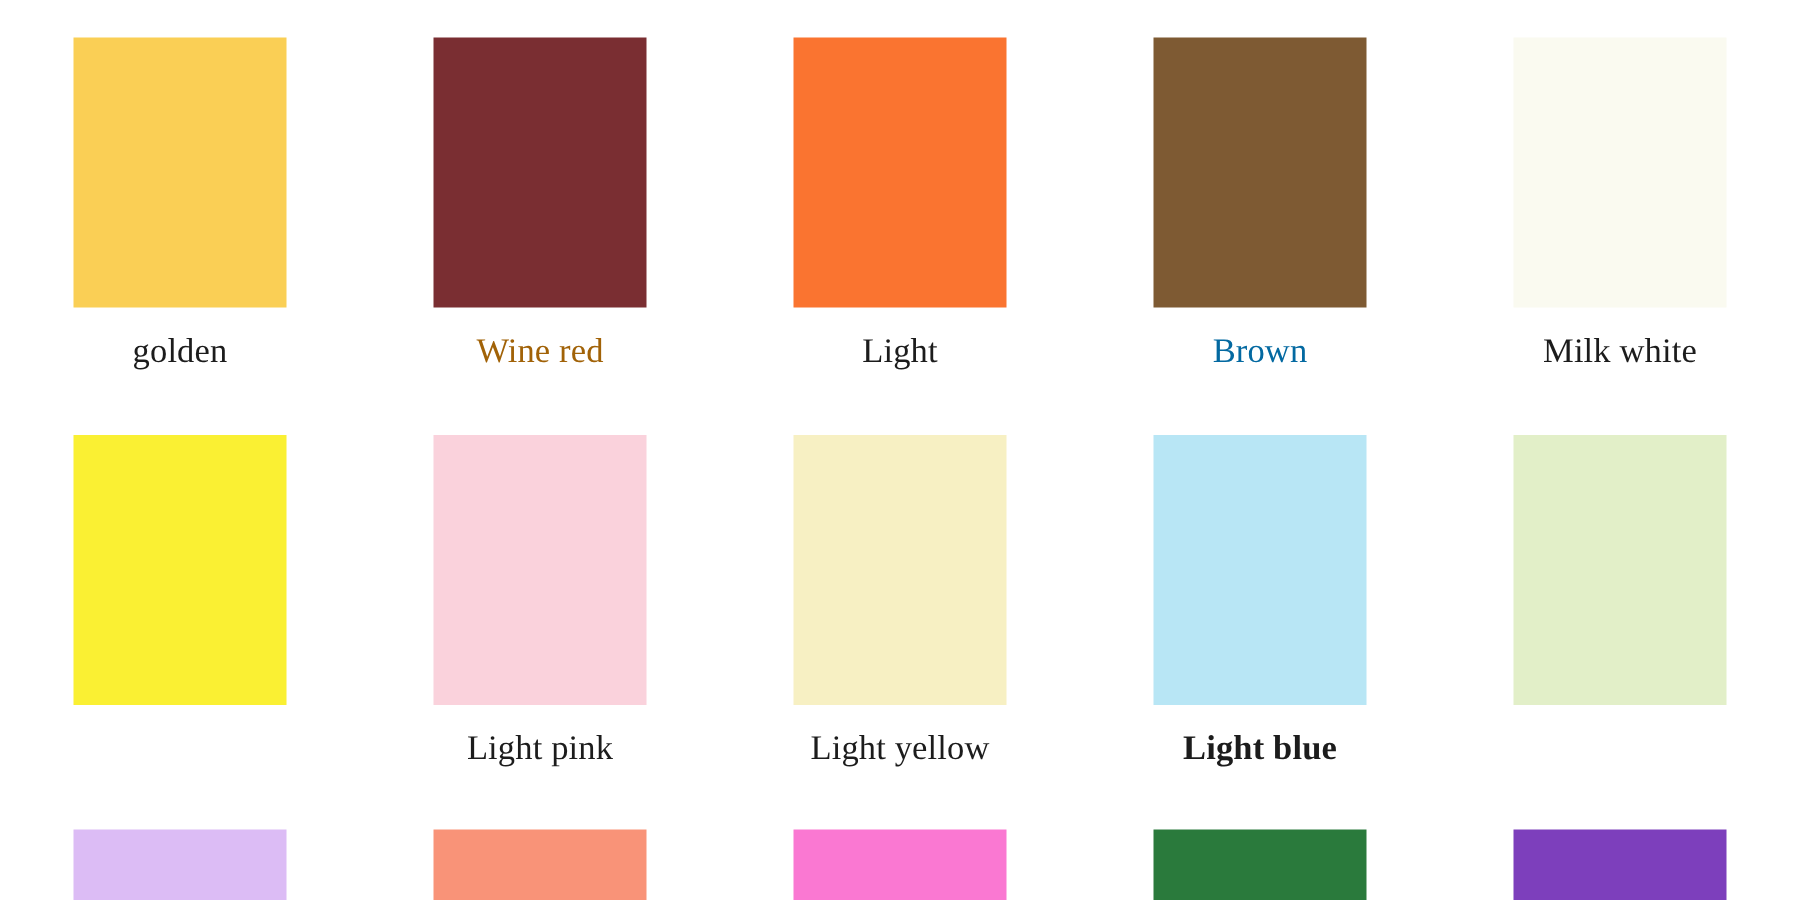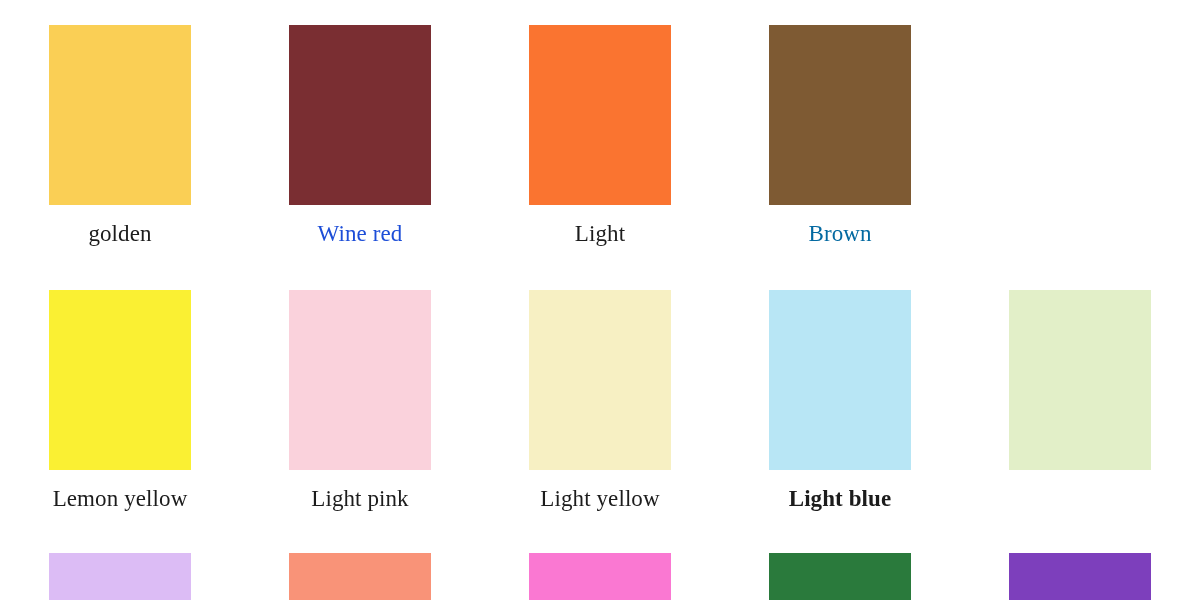--- a/index.html
+++ b/index.html
@@ -58,36 +58,39 @@
 
 <div id="palette">
 
   <div class="swatch-row" id="row-1">
     <div class="swatch-cell">
       <div class="swatch-chip" style="background-color: rgb(250, 207, 85);"></div>
       <div class="swatch-label" style="color: rgb(28, 28, 28);">golden</div>
     </div>
     <div class="swatch-cell">
       <div class="swatch-chip" style="background-color: rgb(122, 46, 50);"></div>
-      <div class="swatch-label" style="color: #1d4ed8;">Wine red</div>
+      <div class="swatch-label" style="color: #a16207;">Wine red</div>
     </div>
     <div class="swatch-cell">
       <div class="swatch-chip" style="background-color: rgb(250, 116, 48);"></div>
       <div class="swatch-label" style="color: rgb(28, 28, 28);">Light</div>
     </div>
     <div class="swatch-cell">
       <div class="swatch-chip" style="background-color: rgb(126, 90, 51);"></div>
       <div class="swatch-label" style="color: #0369a1;">Brown</div>
     </div>
+    <div class="swatch-cell">
+      <div class="swatch-chip" style="background-color: rgb(250, 250, 240);"></div>
+      <div class="swatch-label" style="color: rgb(28, 28, 28);">Milk white</div>
+    </div>
   </div>
 
   <div class="swatch-row" id="row-2">
     <div class="swatch-cell">
       <div class="swatch-chip" style="background-color: rgb(250, 240, 51);"></div>
-      <div class="swatch-label" style="color: rgb(28, 28, 28);">Lemon yellow</div>
     </div>
     <div class="swatch-cell">
       <div class="swatch-chip" style="background-color: rgb(250, 210, 220);"></div>
       <div class="swatch-label" style="color: rgb(28, 28, 28);">Light pink</div>
     </div>
     <div class="swatch-cell">
       <div class="swatch-chip" style="background-color: rgb(247, 240, 195);"></div>
       <div class="swatch-label" style="color: rgb(28, 28, 28);">Light yellow</div>
     </div>
     <div class="swatch-cell">

